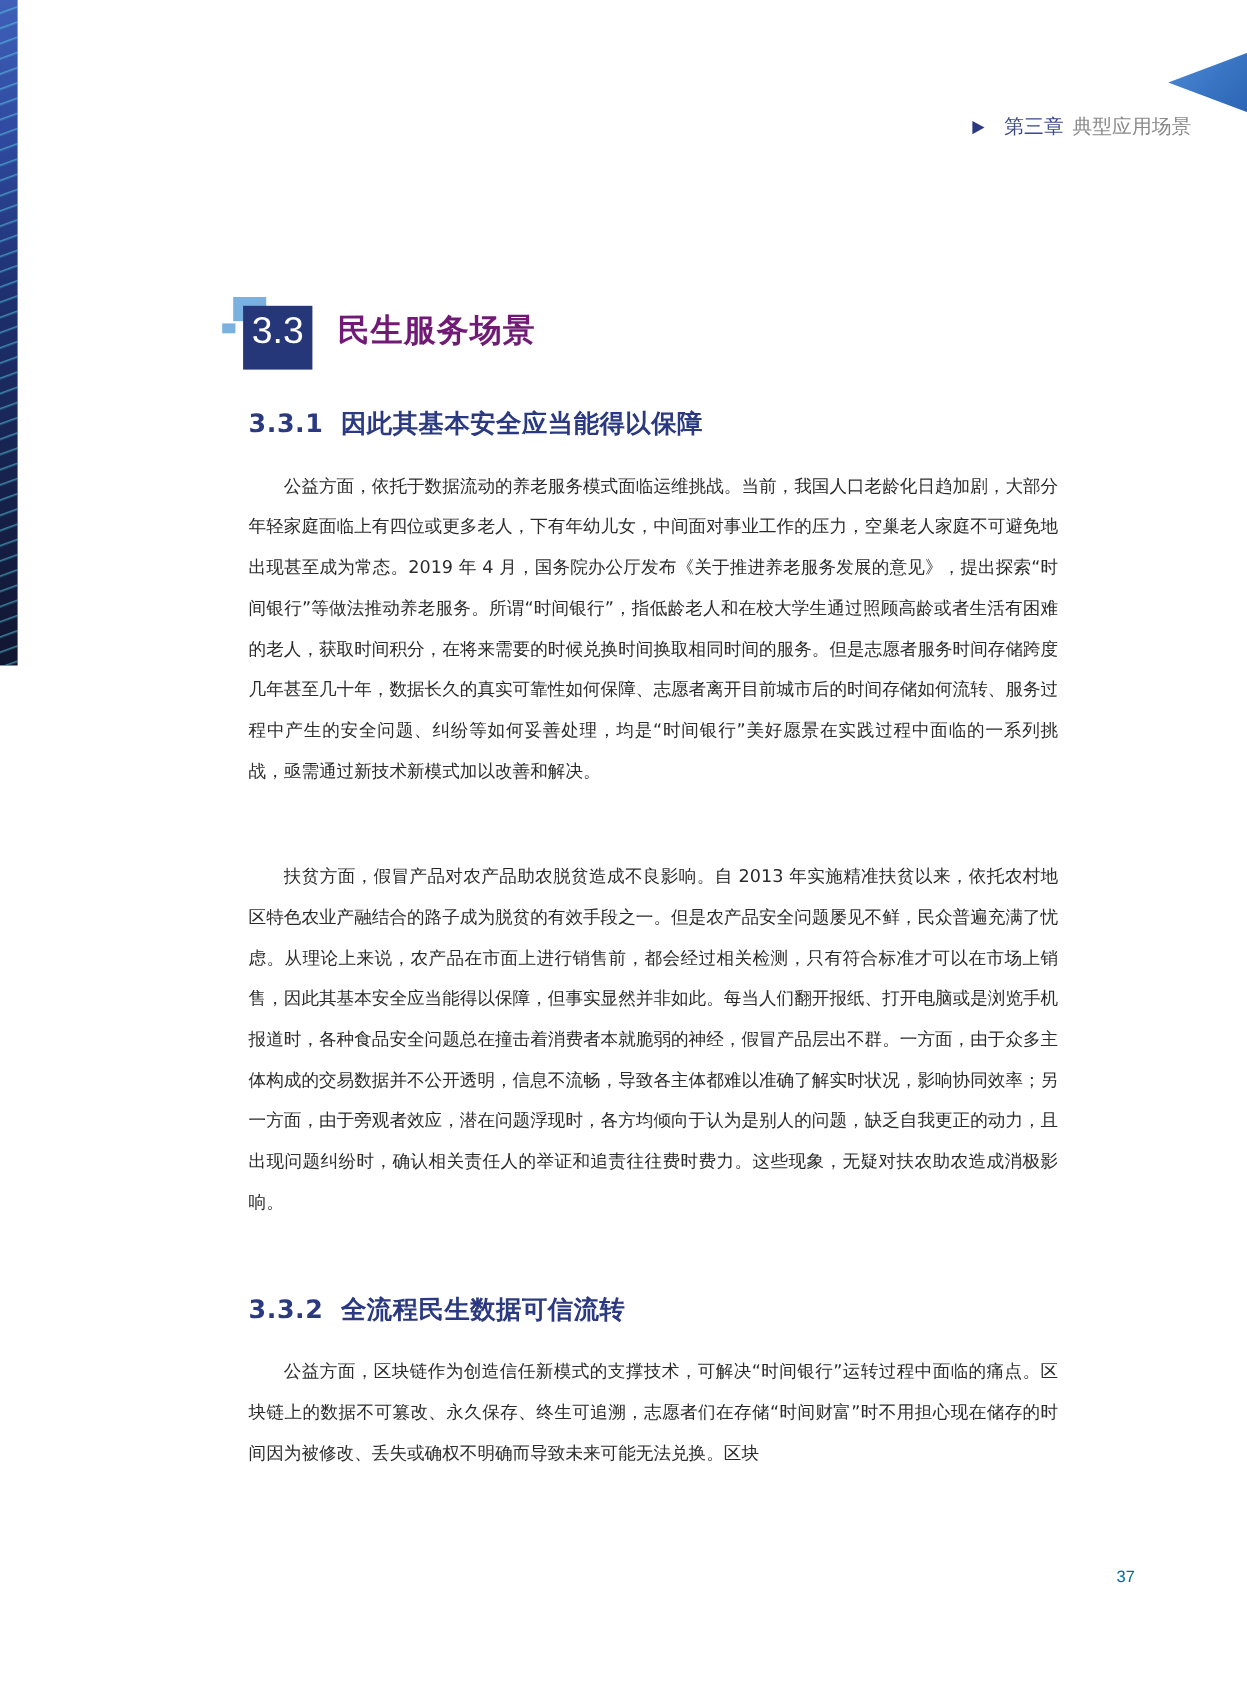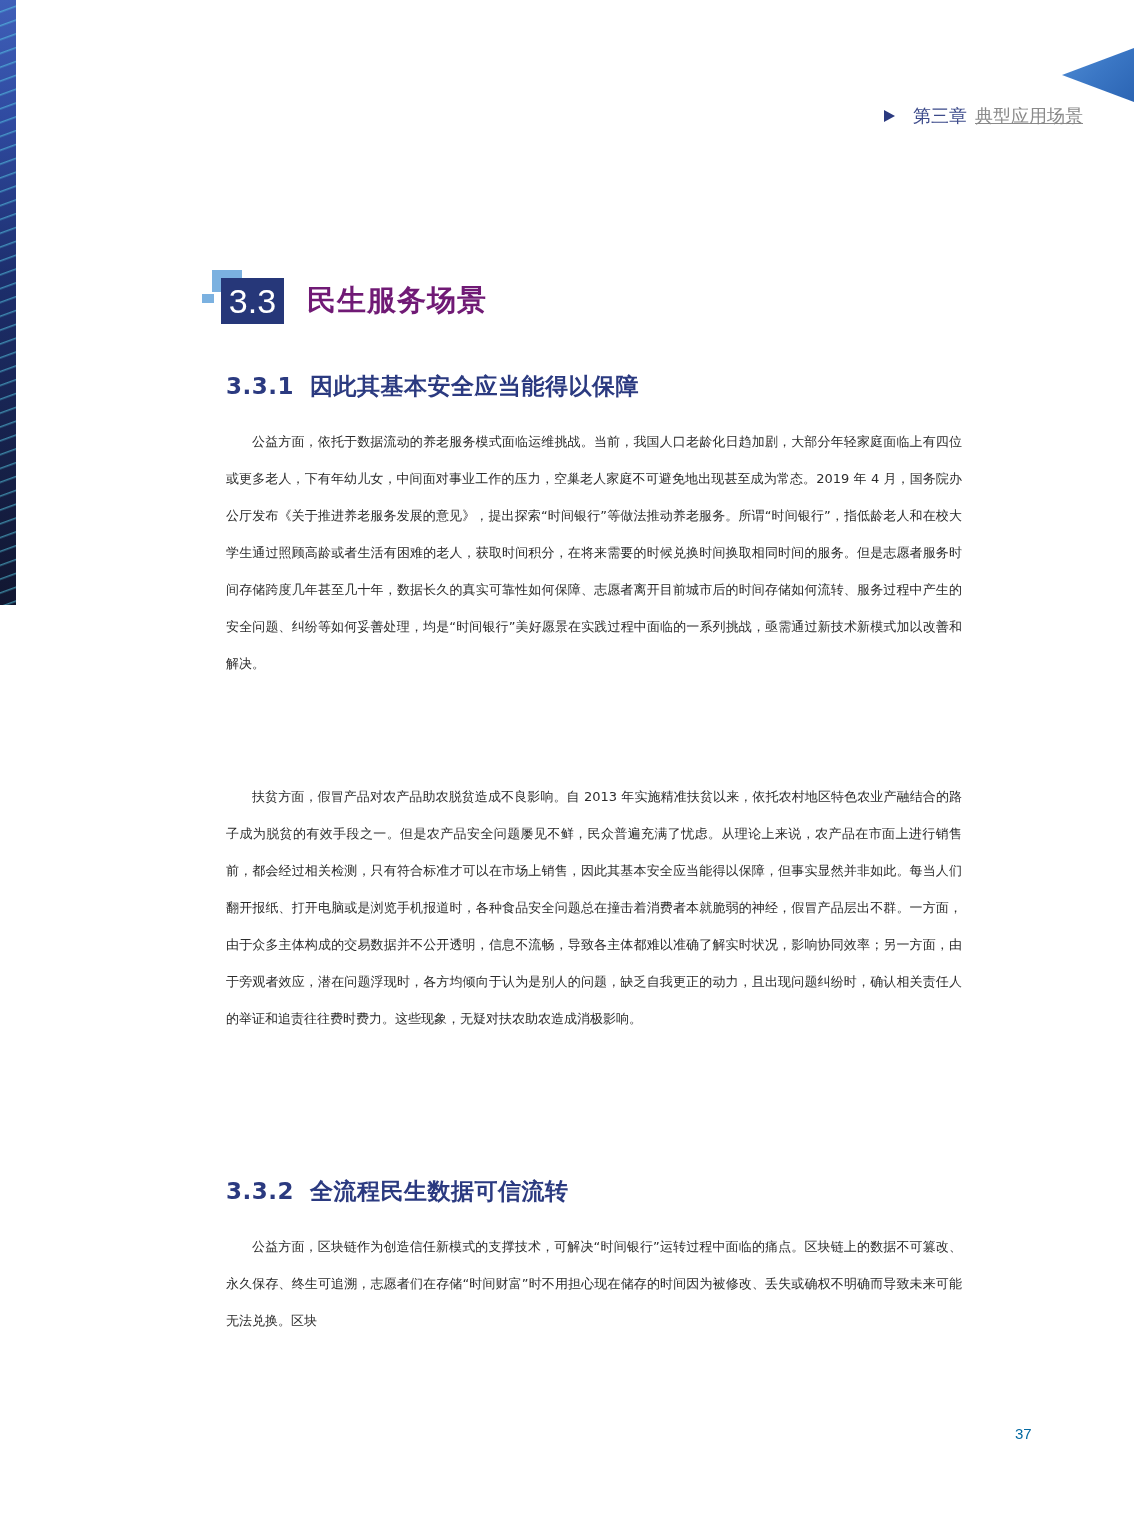--- a/index.html
+++ b/index.html
@@ -18,41 +18,41 @@
       background: linear-gradient(135deg, #4f8cd4 0%, #3a76c4 50%, #2b64b3 100%);
       clip-path: polygon(0 50%, 100% 0, 100% 100%);
     }
 
     .running-header {
       position: absolute; top: 106px; left: 884px; display: flex; align-items: center;
       font-size: 18px; line-height: 20px;
     }
     .running-header .arrow { width: 0; height: 0; border-top: 6px solid transparent; border-bottom: 6px solid transparent; border-left: 11px solid #2b3a80; margin-right: 18px; }
     .running-header .chapter { color: #3c4a8a; margin-right: 8px; }
-    .running-header .chapter-title { color: #8a8a8a; text-decoration: underline; }
+    .running-header .chapter-title { color: #8a8a8a; }
 
     .section-head { position: absolute; top: 270px; left: 200px; height: 56px; width: 400px; }
     .section-head .deco-big { position: absolute; left: 12px; top: 0; width: 30px; height: 22px; background: #7bb1e0; }
     .section-head .deco-small { position: absolute; left: 2px; top: 24px; width: 12px; height: 9px; background: #7bb1e0; }
     .section-head .num-box {
-      position: absolute; left: 21px; top: 8px; width: 63px; height: 46px; background: #263779;
+      position: absolute; left: 21px; top: 8px; width: 63px; height: 58px; background: #263779;
       color: #ffffff; font-family: "Liberation Sans", sans-serif; font-size: 34px; line-height: 46px; text-align: center;
     }
     .section-head .title {
       position: absolute; left: 107px; top: 10px; font-size: 29px; line-height: 40px; color: #701a75; font-weight: bold; letter-spacing: 1px;
     }
 
     .subsec {
       position: absolute; left: 226px; font-size: 23px; line-height: 30px; color: #2b3a80; font-weight: bold; letter-spacing: 0.5px;
     }
     .subsec .sub-num { margin-right: 16px; }
 
     .para {
       position: absolute; left: 226px; width: 736px;
-      font-size: 13px; line-height: 37px; color: #2b2b2b; text-align: justify; text-indent: 2em;
+      font-size: 16px; line-height: 37px; color: #2b2b2b; text-align: justify; text-indent: 2em;
     }
 
     .page-number { position: absolute; left: 1015px; top: 1425px; font-family: "Liberation Sans", sans-serif; font-size: 15px; color: #0369a1; }
   </style>
 </head>
 <body>
 
 <div class="side-strip"></div>
 <div class="corner-tri"></div>
 

